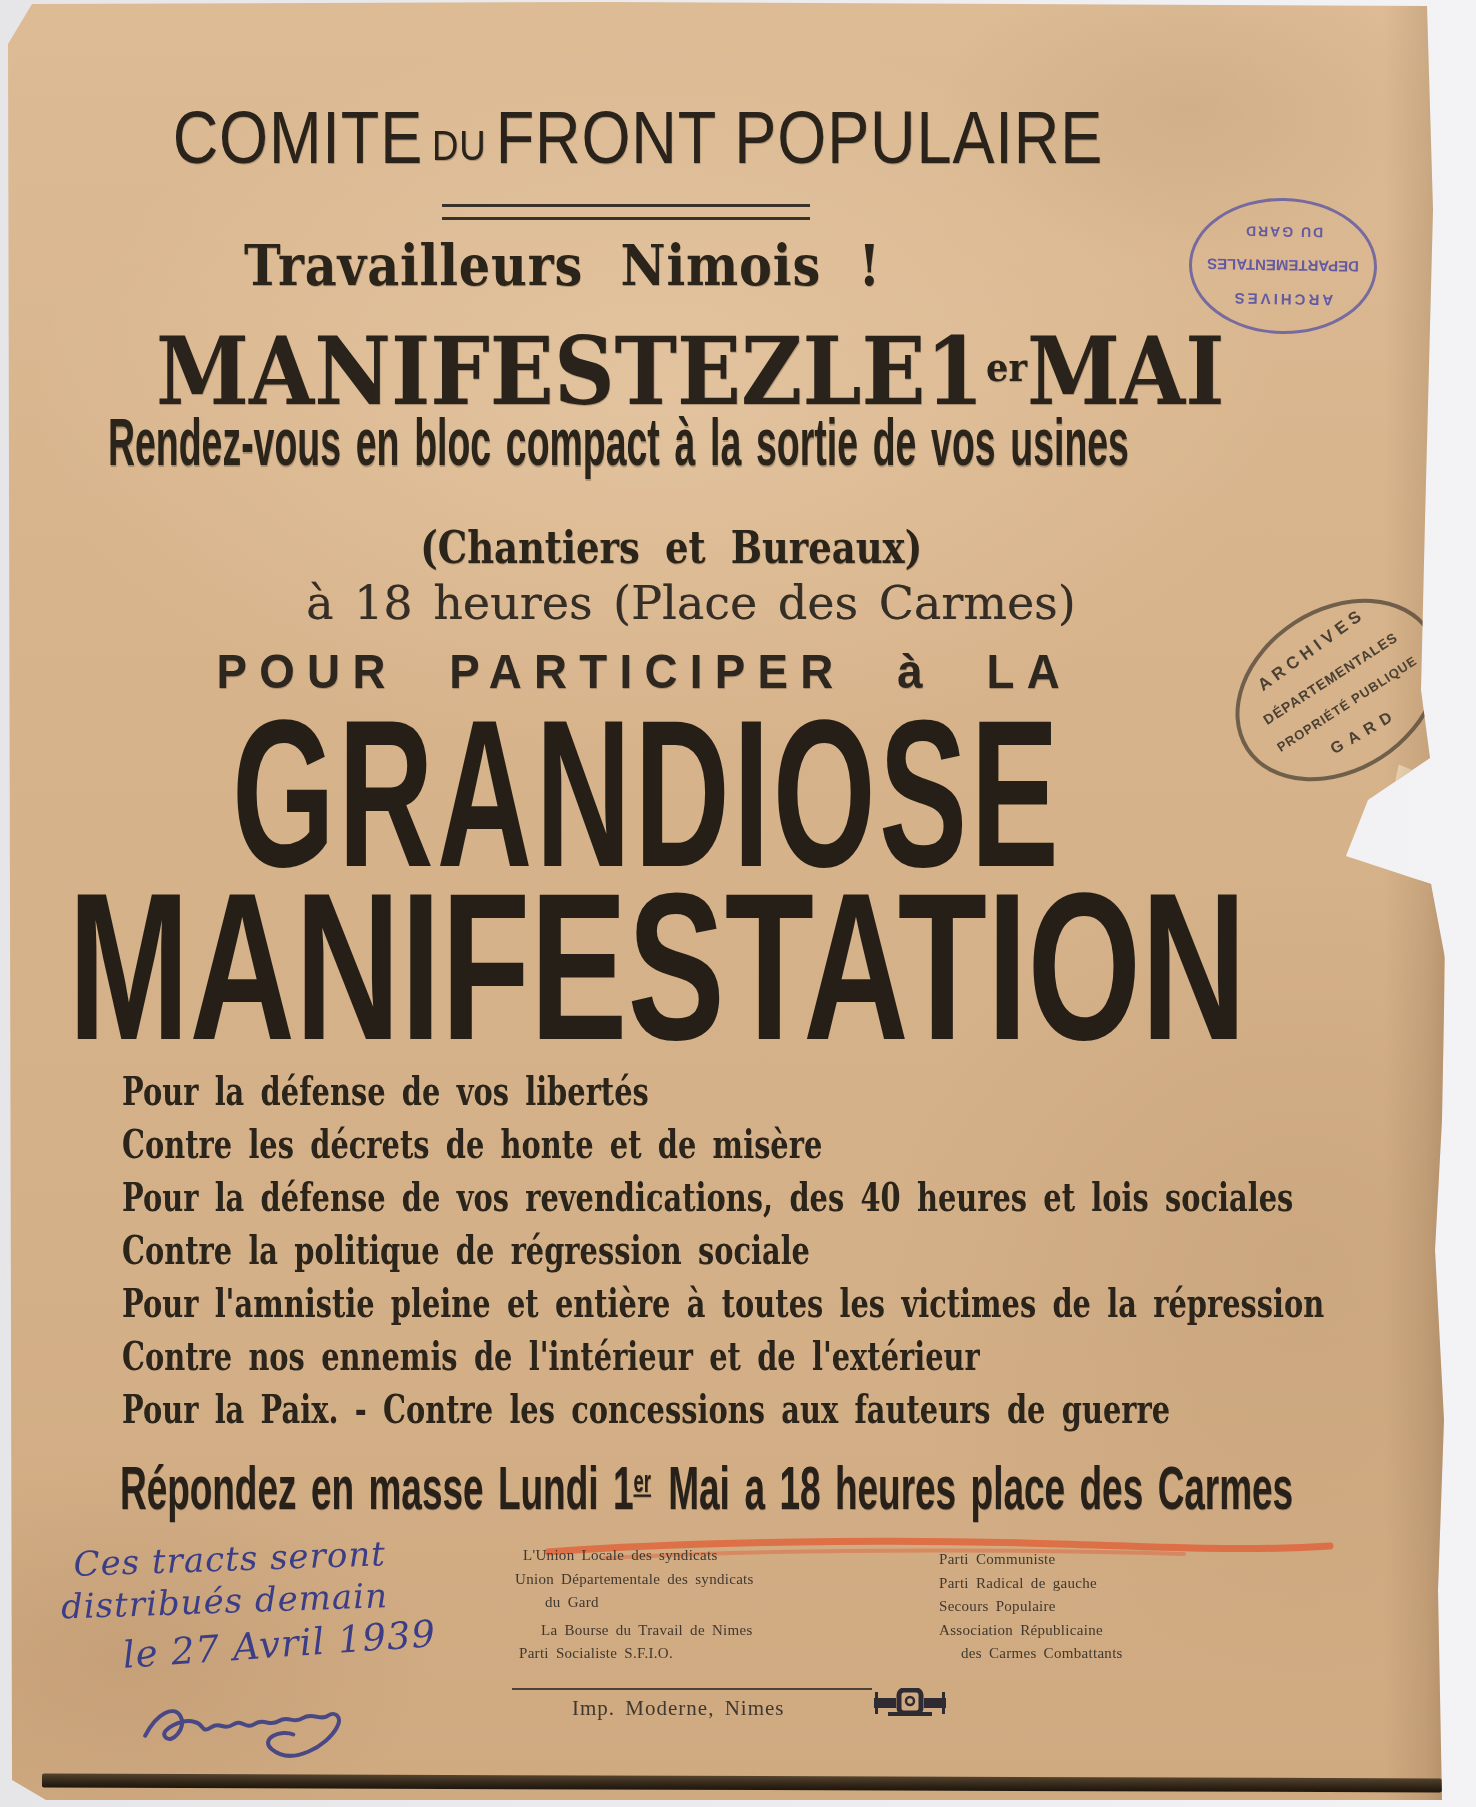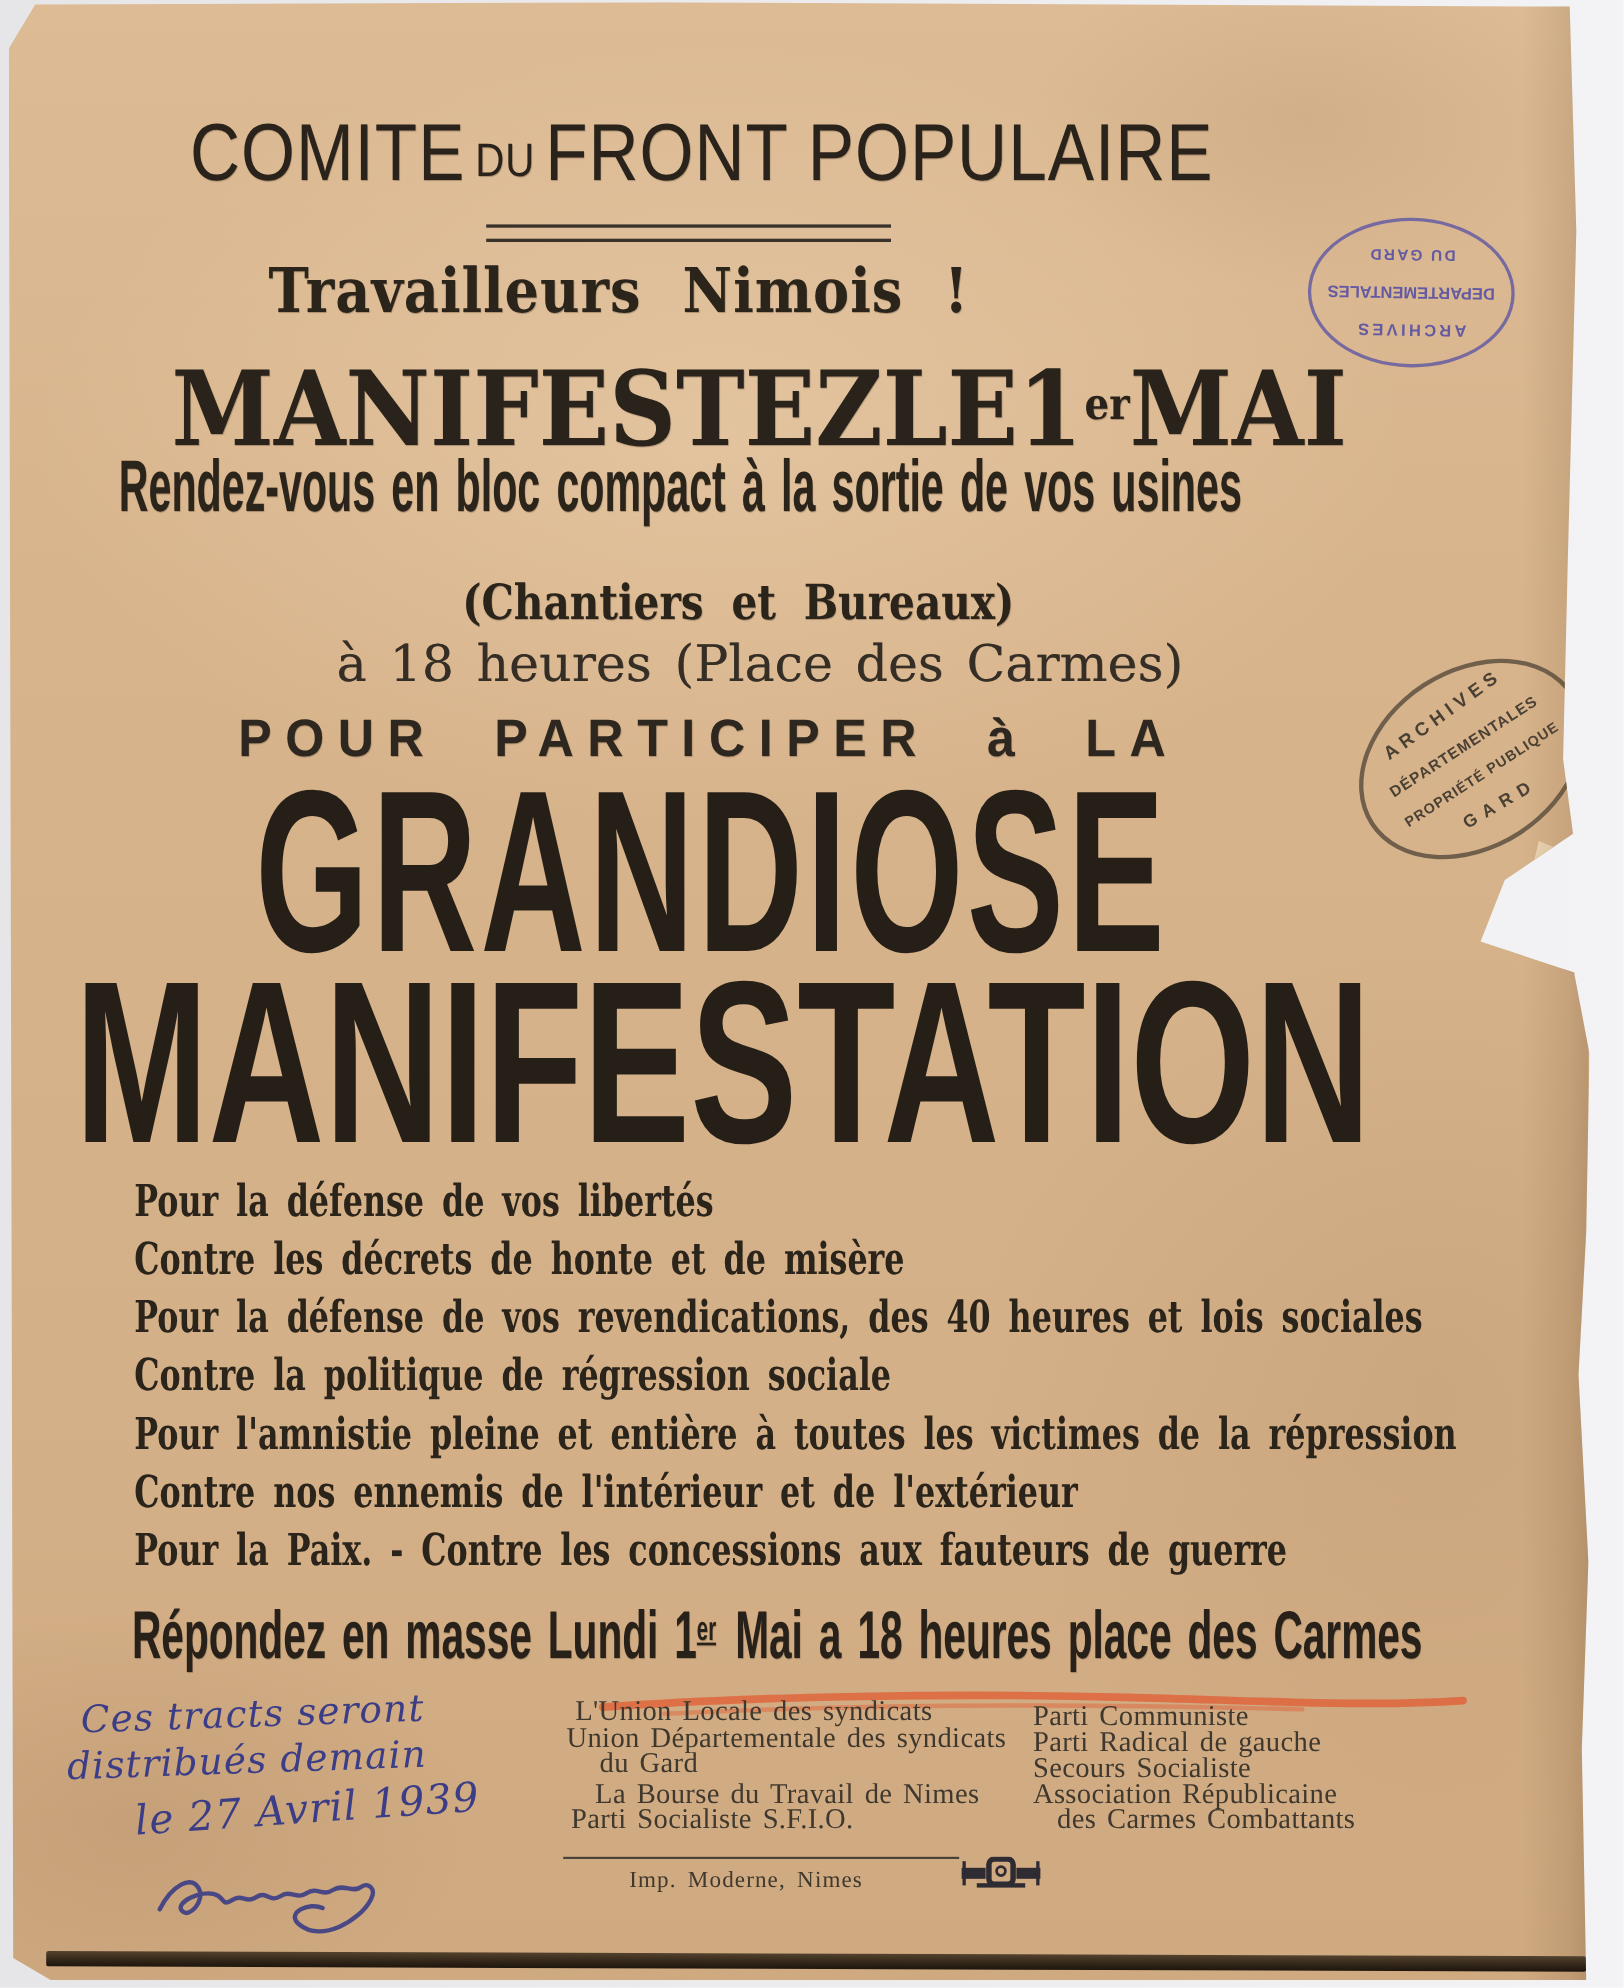--- a/index.html
+++ b/index.html
@@ -66,21 +66,21 @@
   .demand{height:53px;display:flex;align-items:center;font-family:"DejaVu Serif",serif;
     font-weight:bold;font-size:37px;color:#2b241b;word-spacing:8px;}
   .demand .inner{transform:scale(.78,1.08);transform-origin:left center;}
 
   .callout{left:114px;top:1452px;font-size:52px;color:#27211a;}
   .callout .inner{transform:scale(.71,1.18);word-spacing:6px;}
   .callout .sup{font-size:.5em;position:relative;top:-0.55em;text-decoration:underline;margin-right:4px;}
 
   .underline-svg{position:absolute;left:538px;top:1534px;}
 
-  .col{position:absolute;font-family:"Liberation Serif",serif;font-size:26px;
+  .col{position:absolute;font-family:"Liberation Serif",serif;font-size:15px;
     line-height:23.5px;color:#3f382e;letter-spacing:.3px;word-spacing:3px;}
   .col1{left:505px;top:1544px;}
   .col2{left:933px;top:1548px;}
   .col div{white-space:nowrap;}
 
   .hr-bottom{position:absolute;left:506px;top:1688px;width:360px;height:2px;background:#4a4239;}
   .imprint{left:566px;top:1696px;font-family:"Liberation Serif",serif;font-size:21px;
     letter-spacing:1px;word-spacing:4px;color:#3f382e;}
   .ornament{position:absolute;left:868px;top:1688px;}
 
@@ -192,21 +192,21 @@
     <div style="margin-left:12px">L'Union Locale des syndicats</div>
     <div style="margin-left:4px">Union Départementale des syndicats</div>
     <div style="margin-left:34px">du Gard</div>
     <div style="margin-left:30px;margin-top:4px">La Bourse du Travail de Nimes</div>
     <div style="margin-left:8px">Parti Socialiste S.F.I.O.</div>
   </div>
 
   <div class="col col2">
     <div>Parti Communiste</div>
     <div>Parti Radical de gauche</div>
-    <div>Secours Socialiste</div>
+    <div>Secours Populaire</div>
     <div>Association Républicaine</div>
     <div style="margin-left:22px">des Carmes Combattants</div>
   </div>
 
   <div class="hr-bottom"></div>
 
   <div class="t imprint">Imp. Moderne, Nimes</div>
 
   <svg class="ornament" width="72" height="30" viewBox="0 0 72 30">
     <g fill="#2f2b33">

